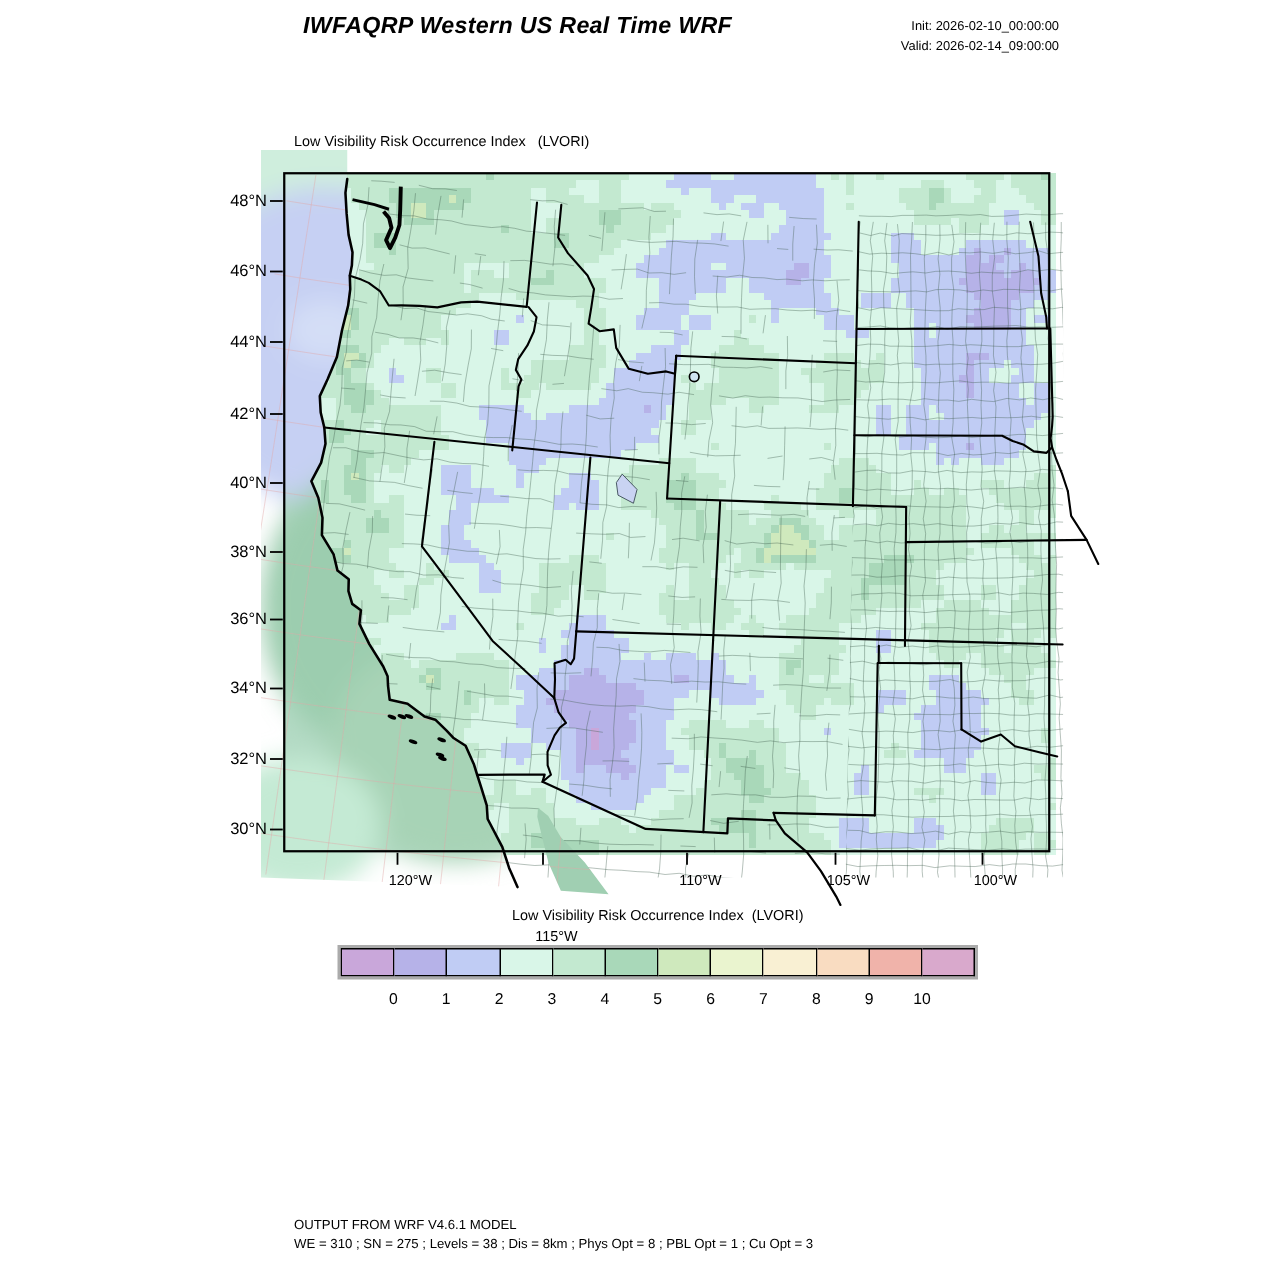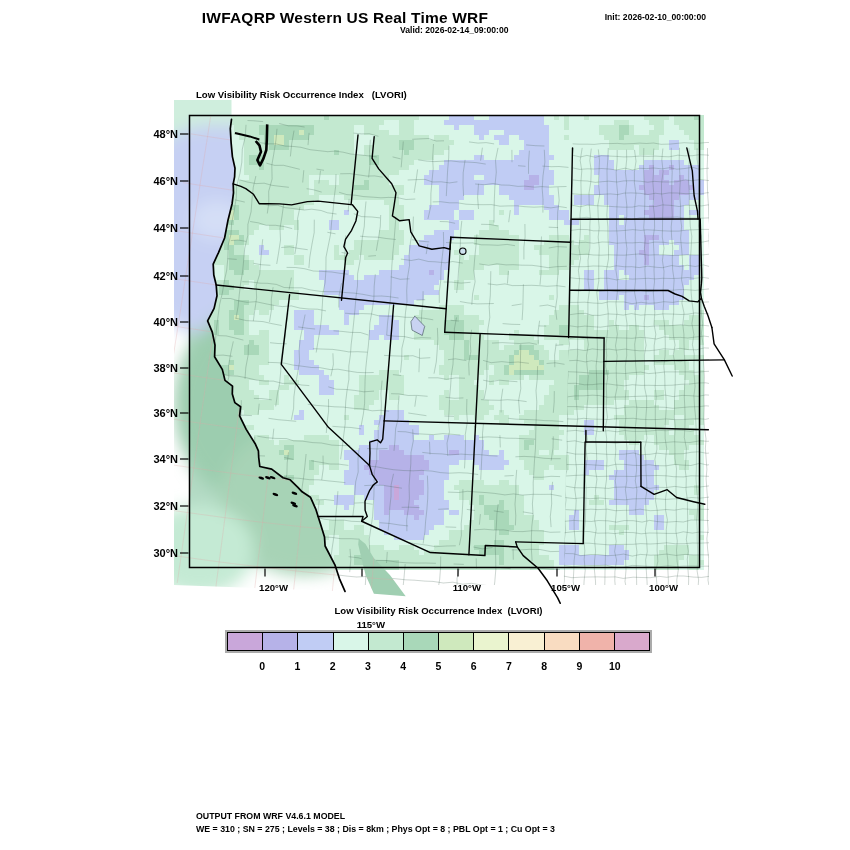--- a/index.html
+++ b/index.html
@@ -1,21 +1,21 @@
 <!DOCTYPE html>
 <html><head>
 <meta charset="utf-8">
 <style>
   html,body{margin:0;padding:0;background:#fff;}
   body{width:850px;height:850px;position:relative;font-family:"Liberation Sans",sans-serif;color:#000;overflow:hidden;}
-  .abs{position:absolute;font-weight:bold;}
+  .abs{position:absolute;}
   .pre{white-space:pre;}
-  #title{left:95px;top:9px;width:500px;text-align:center;font-size:15.5px;font-weight:bold;letter-spacing:.2px;}
+  #title{left:95px;top:9px;width:500px;text-align:center;font-size:15.5px;font-weight:bold;letter-spacing:.2px;font-style:italic;}
   #initline{left:400px;top:12px;width:306px;text-align:right;font-size:8.6px;}
-  #validline{left:400px;top:25px;width:306px;text-align:left;font-size:8.6px;}
+  #validline{left:400px;top:25px;width:306px;text-align:right;font-size:8.6px;}
   #maptitle{left:196px;top:89px;font-size:9.6px;}
   #mapwrap{left:189px;top:115px;width:511px;height:453px;}
   #mapsvg{overflow:visible;display:block;}
   .latlab{position:absolute;width:40px;text-align:right;font-size:11px;}
   .lonlab{position:absolute;width:46px;text-align:right;font-size:9.6px;}
   #cbar{left:227px;top:632px;width:423px;height:19px;display:flex;outline:2px solid #ababab;}
   .cbcell{flex:1 1 0;border-right:1px solid #000;border-top:1px solid #000;border-bottom:1px solid #000;box-sizing:border-box;}
   .cbcell:first-child{border-left:1px solid #000;}
   #cbtitle{left:227px;top:605px;width:423px;text-align:center;font-size:9.6px;}
   #cblabels{left:227px;top:660px;width:423px;height:16px;}

